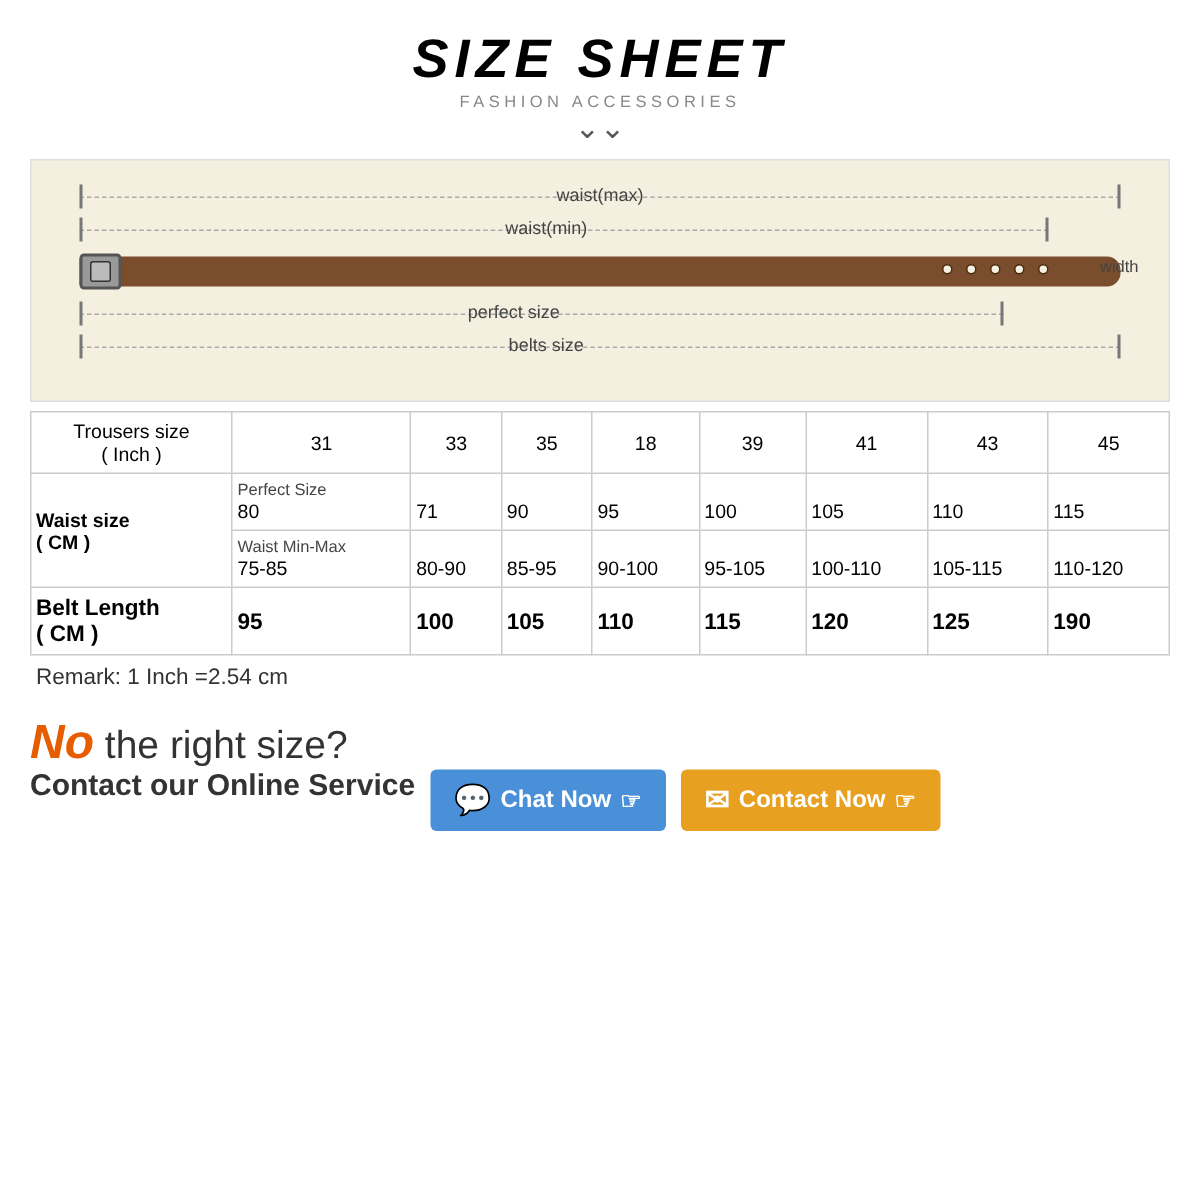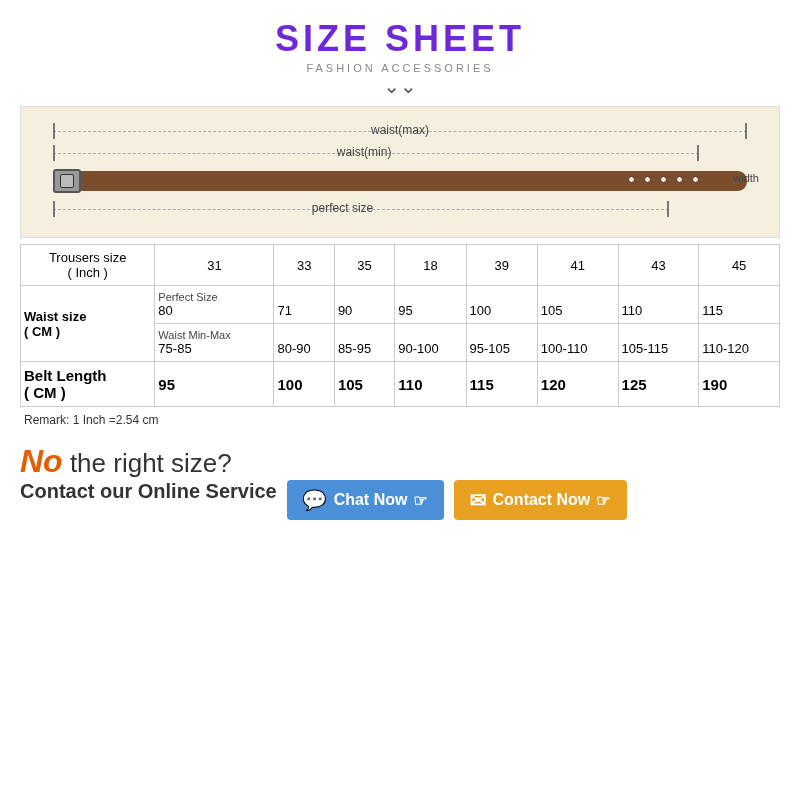--- a/index.html
+++ b/index.html
@@ -19,40 +19,41 @@
       gap: 0;
     }
     
     .title-section {
       text-align: center;
       margin-bottom: 2px;
     }
     .main-title {
       font-size: 36px;
       font-weight: 900;
-      color: #6d28d9;
+      color: #000000;
       letter-spacing: 4px;
+      font-style: italic;
     }
     .subtitle {
       font-size: 11px;
       color: #888;
       letter-spacing: 3px;
       margin-top: 2px;
     }
     .double-chevron {
       font-size: 20px;
       color: #555;
       line-height: 1;
       margin-top: 2px;
     }
     
     .belt-diagram {
       background: #f5efe0;
       border: 1px solid #ddd;
-      padding: 14px 20px 16px 20px;
+      padding: 14px 20px 26px 20px;
       margin: 8px 0 6px 0;
       position: relative;
       min-height: 110px;
     }
 
     
     .reference-note {
       font-size: 13px;
       font-weight: bold;
       color: #333;
@@ -86,21 +87,21 @@
       font-weight: normal;
     }
     .size-table .belt-length-row td {
       font-weight: bold;
       font-size: 15px;
     }
     .size-table .belt-length-row .label-col {
       font-weight: bold;
     }
     .remark {
-      font-size: 12px;
+      font-size: 15px;
       color: #333;
       margin: 2px 0 10px 4px;
     }
     
     .no-size-section {
       margin-top: 6px;
     }
     .no-size-title {
       font-size: 26px;
       color: #333;
@@ -201,20 +202,26 @@
       <div style="position:absolute; right:0; top:3px; font-size:11px; color:#444;">width</div>
     </div>
 
     <div style="position:relative; height:20px; margin-bottom:2px;">
       <div style="position:absolute; left:12px; right:90px; top:50%; border-top:1.5px dashed #aaa;"></div>
       <div style="position:absolute; left:12px; top:2px; bottom:2px; border-left:2px solid #777;"></div>
       <div style="position:absolute; right:90px; top:2px; bottom:2px; border-right:2px solid #777;"></div>
       <div style="position:absolute; left:42%; transform:translateX(-50%); top:2px; font-size:12px; color:#444; white-space:nowrap;">perfect size</div>
     </div>
 
+    <div style="position:relative; height:20px;">
+      <div style="position:absolute; left:12px; right:12px; top:50%; border-top:1.5px dashed #aaa;"></div>
+      <div style="position:absolute; left:12px; top:2px; bottom:2px; border-left:2px solid #777;"></div>
+      <div style="position:absolute; right:12px; top:2px; bottom:2px; border-right:2px solid #777;"></div>
+      <div style="position:absolute; left:45%; transform:translateX(-50%); top:2px; font-size:12px; color:#444; white-space:nowrap;">belts size</div>
+    </div>
   </div>
 
 
   <table class="size-table">
     <tbody>
         <tr class="header-row">
       <th>
         <span>Trousers size</span><br>
         <span>( Inch )</span>
       </th>

